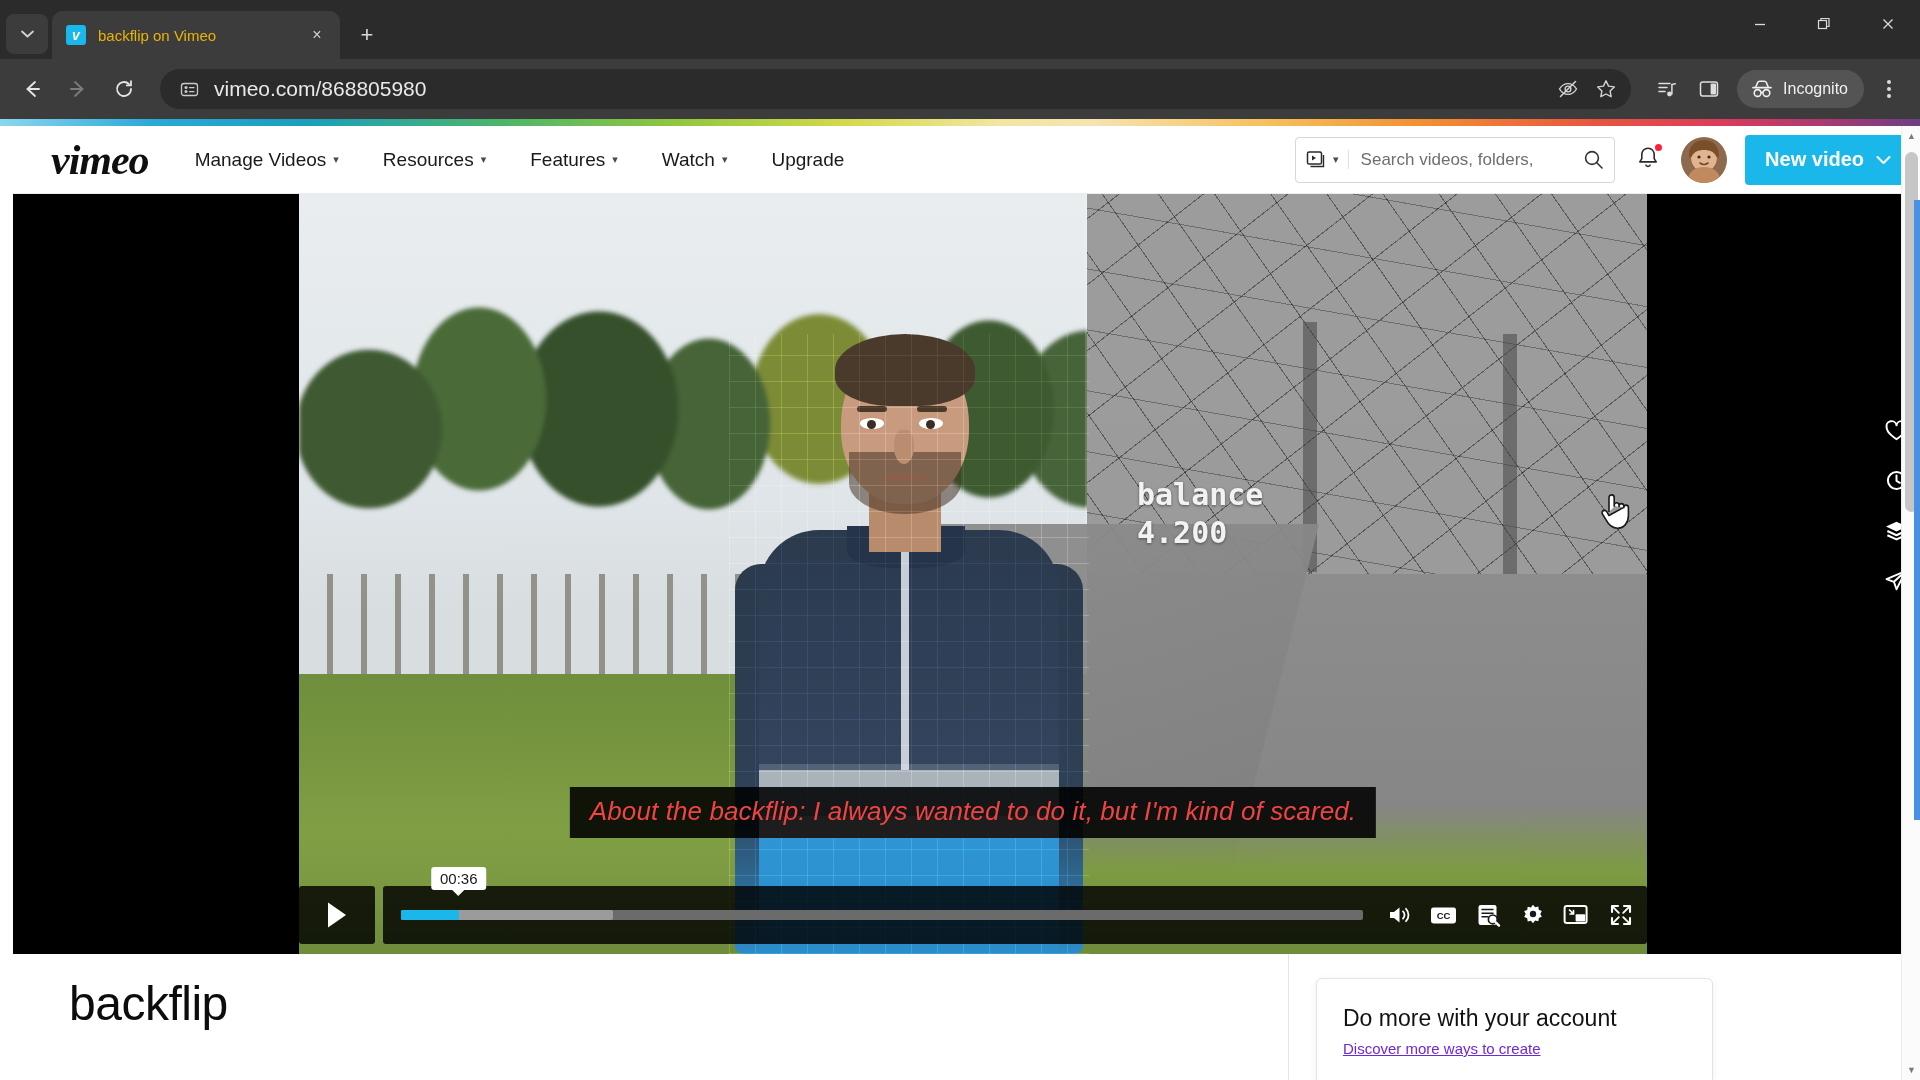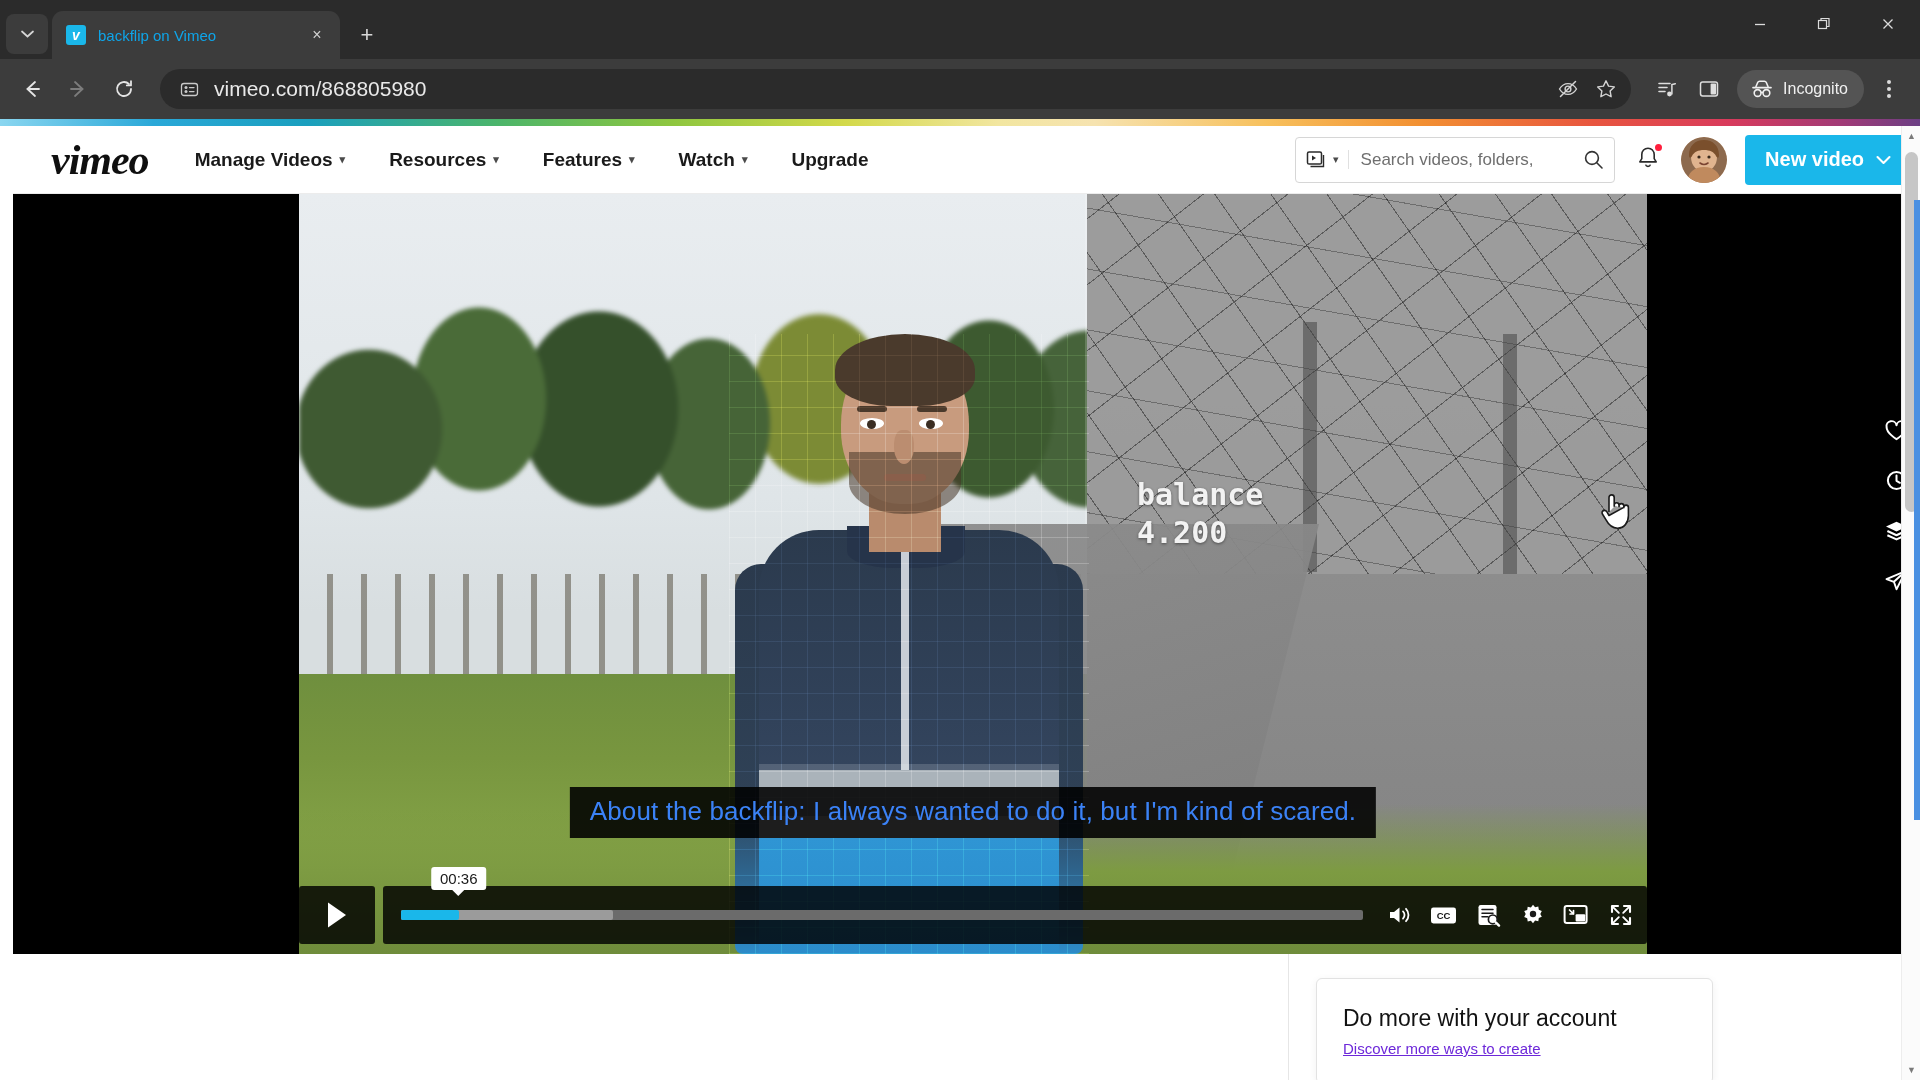--- a/index.html
+++ b/index.html
@@ -31,21 +31,21 @@
     position: relative;
   }
   .tab-favicon {
     width: 20px; height: 20px; border-radius: 3px;
     background: #1ab7ea; color: #fff;
     display: flex; align-items: center; justify-content: center;
     font-size: 14px; font-weight: bold; font-style: italic;
     flex: 0 0 auto;
   }
   .tab-title {
-    color: #0ea5e9; font-size: 15px; margin-left: 12px;
+    color: #eab308; font-size: 15px; margin-left: 12px;
     white-space: nowrap; overflow: hidden; text-overflow: ellipsis;
     flex: 1 1 auto;
   }
   .tab-close {
     width: 26px; height: 26px; border-radius: 50%;
     display: flex; align-items: center; justify-content: center;
     color: #cfcfcf; font-size: 16px; flex: 0 0 auto;
   }
   .new-tab {
     width: 34px; height: 34px; margin: 0 0 7px 10px;
@@ -133,21 +133,21 @@
   }
   .vlogo {
     font-family: "Liberation Serif", serif;
     font-size: 42px; font-style: italic; font-weight: bold;
     color: #0f0f0f; letter-spacing: -1px; margin-right: 24px;
     line-height: 1;
   }
   .vnav { display: flex; align-items: center; gap: 0; }
   .vnav-item {
     display: flex; align-items: center; gap: 7px;
-    padding: 0 22px; font-size: 19px; font-weight: bold; color: #1a1a1a;
+    padding: 0 22px; font-size: 19px; font-weight: normal; color: #1a1a1a;
     white-space: nowrap;
   }
   .chev { font-size: 11px; color: #4a4a4a; }
   .vheader-right {
     margin-left: auto; display: flex; align-items: center; gap: 18px;
   }
   .searchbox {
     width: 320px; height: 46px; border: 1px solid #d6d6d6;
     border-radius: 4px; display: flex; align-items: center; padding: 0 10px;
   }
@@ -362,22 +362,22 @@
   
   .cursor {
     position: absolute; left: 1585px; top: 296px; z-index: 20;
     pointer-events: none;
   }
 
   
   .caption {
     position: absolute; left: 50%; transform: translateX(-50%);
     bottom: 116px; background: rgba(0,0,0,.88);
-    color: #3b82f6; font-size: 26px; padding: 9px 20px 11px;
-    white-space: nowrap; z-index: 7; letter-spacing: .1px;
+    color: #ef4444; font-size: 26px; padding: 9px 20px 11px;
+    white-space: nowrap; z-index: 7; letter-spacing: .1px; font-style: italic;
   }
 
   
   .controls {
     position: absolute; left: 286px; right: 286px; bottom: 10px;
     height: 58px; display: flex; align-items: center; z-index: 8;
   }
   .play-btn {
     width: 76px; height: 58px; background: rgba(0,0,0,.82);
     display: flex; align-items: center; justify-content: center;
@@ -785,20 +785,21 @@
                 <path d="M3 9V3h6M21 9V3h-6M3 15v6h6M21 15v6h-6" stroke="#fff" stroke-width="2.1" fill="none" stroke-linecap="round" stroke-linejoin="round"></path>
                 <path d="M3.8 3.8l6 6M20.2 3.8l-6 6M3.8 20.2l6-6M20.2 20.2l-6-6" stroke="#fff" stroke-width="1.9" stroke-linecap="round"></path>
               </svg>
             </div>
           </div>
         </div>
       </div>
     </div>
 
     <div class="below">
+      <div class="video-title">backflip</div>
       <div class="vdivider"></div>
       <div class="account-card">
         <div class="account-title">Do more with your account</div>
         <a class="account-link" href="#">Discover more ways to create</a>
       </div>
     </div>
   </div>
 
   <div class="scrollbar">
     <div class="sb-arrow">▲</div>

